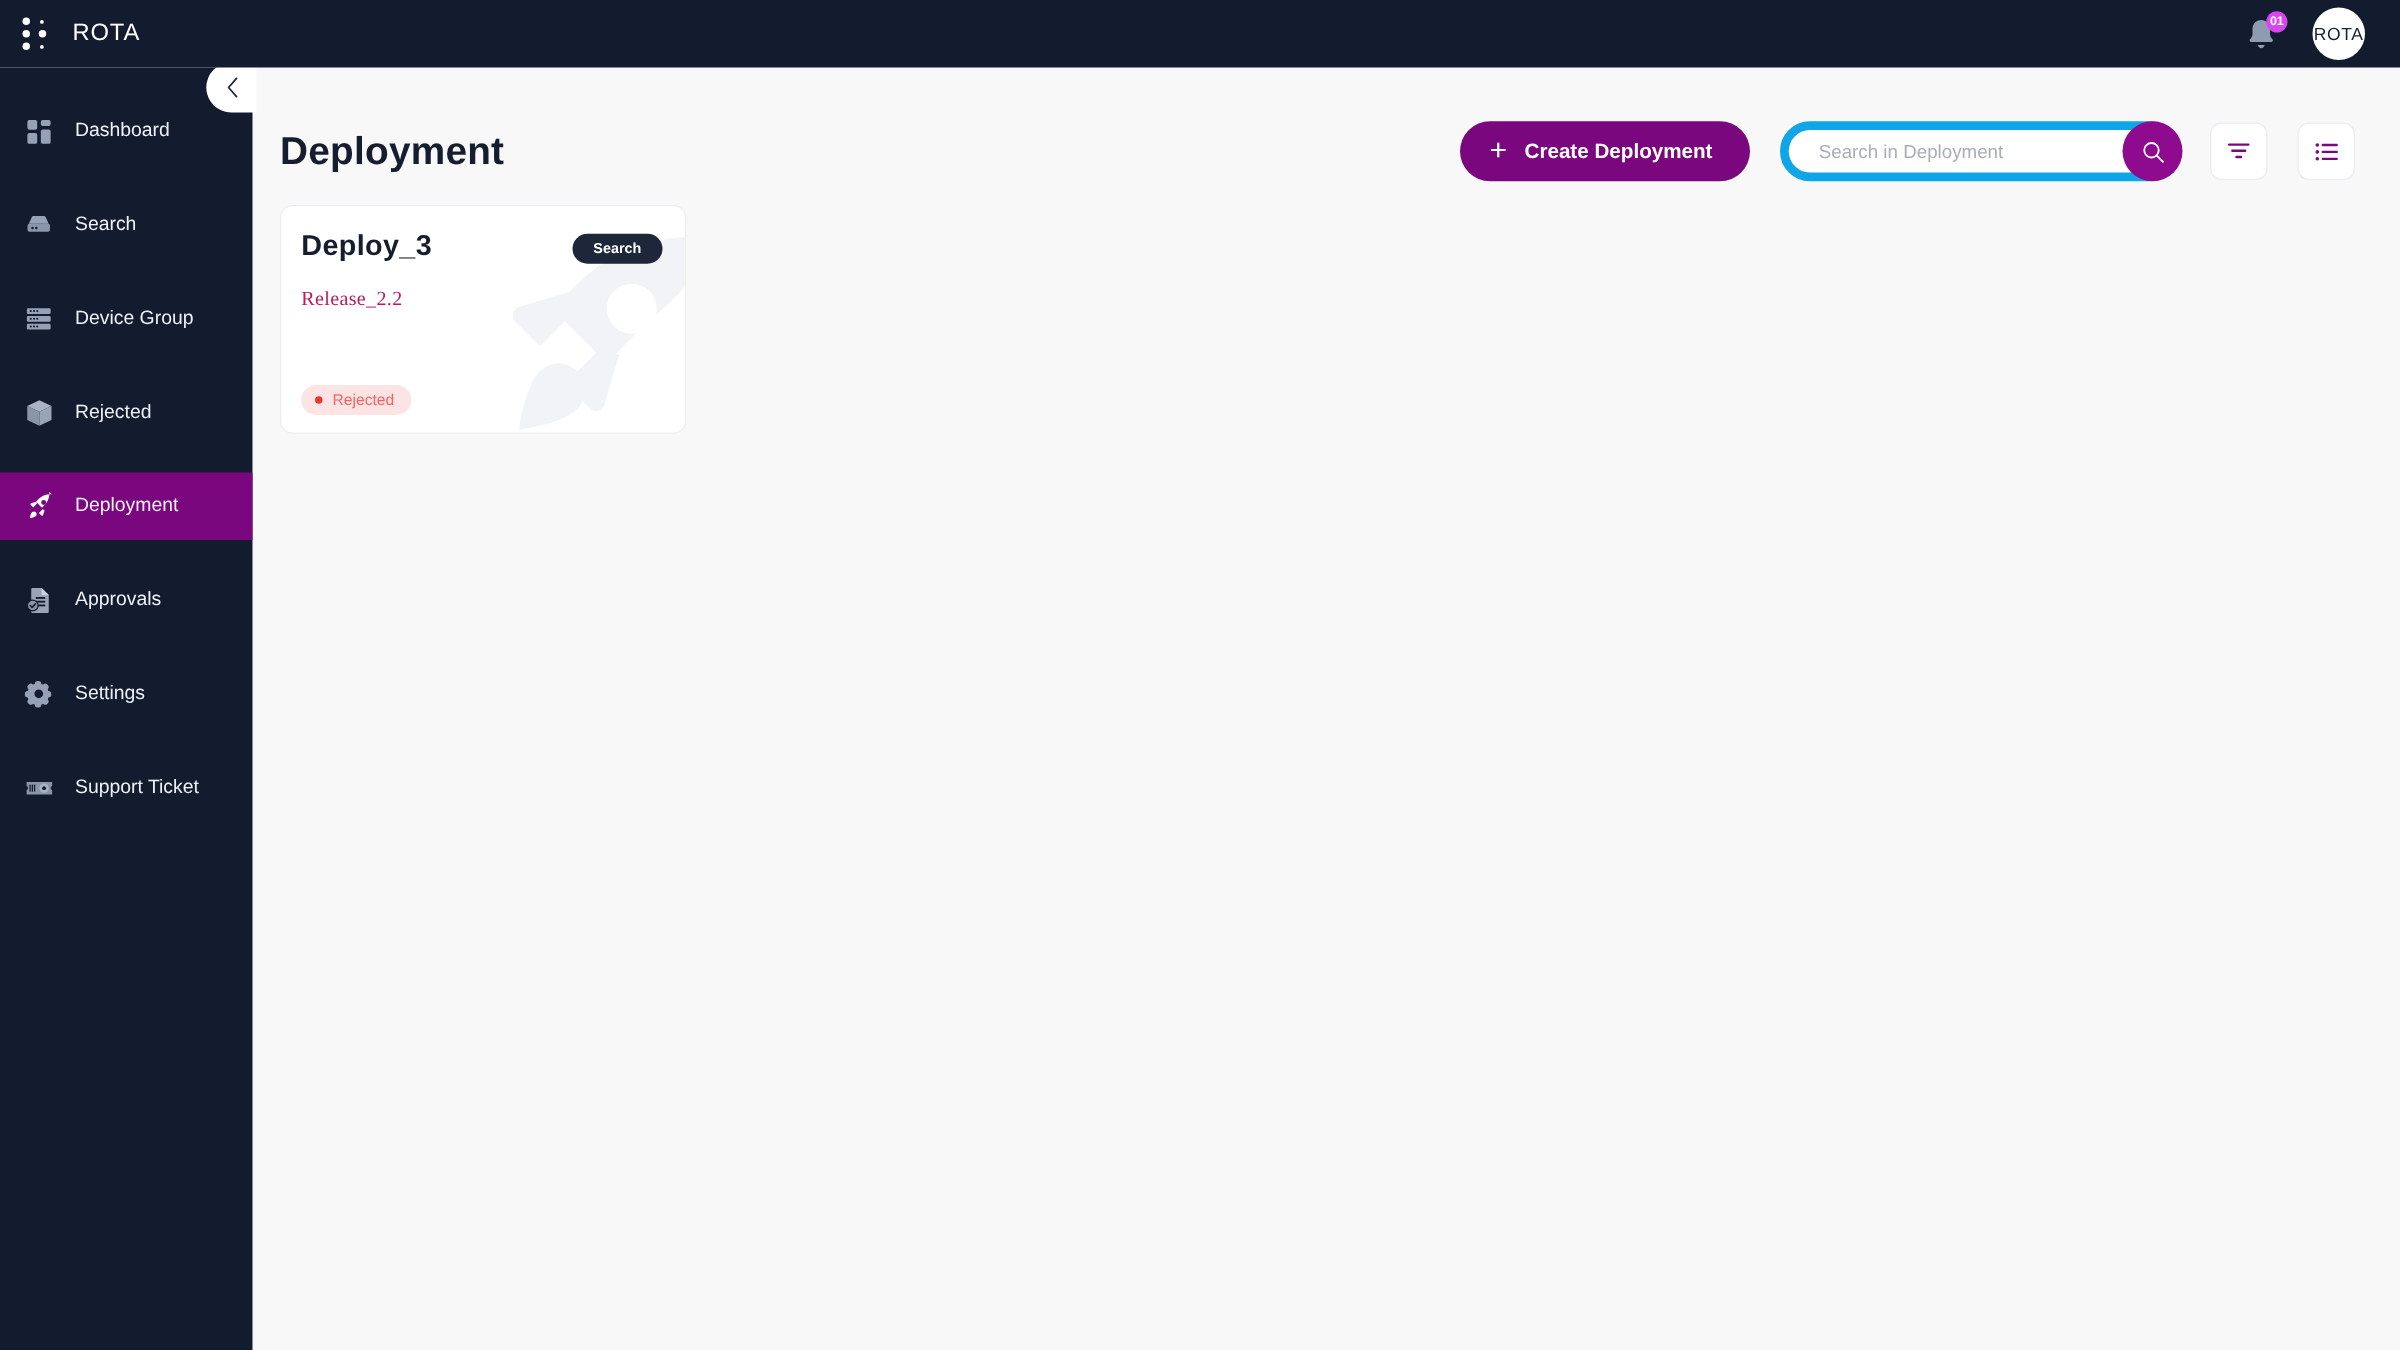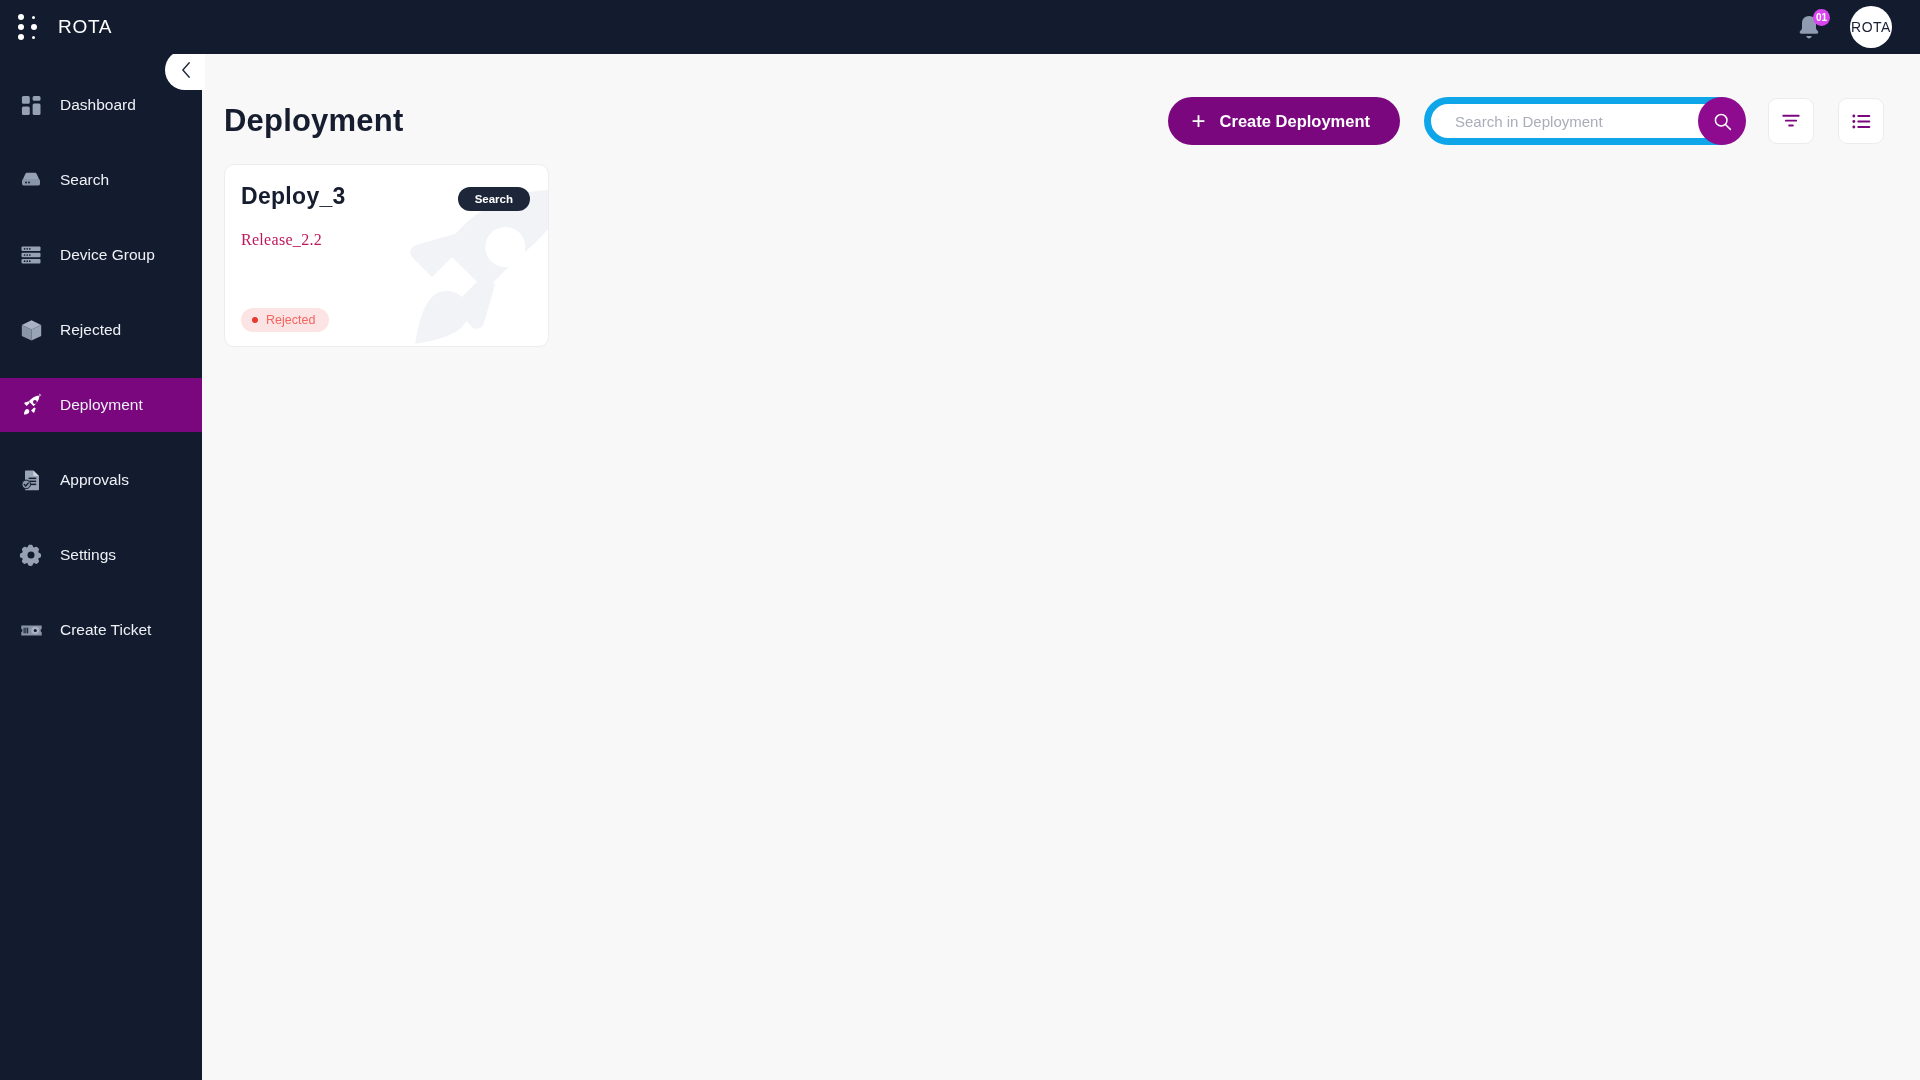--- a/index.html
+++ b/index.html
@@ -320,21 +320,21 @@
     <span class="nav-icon">
       <svg width="25" height="25" viewBox="0 0 24 24">
         <path d="M2.2 7.2h19.6v3.2a1.7 1.7 0 0 0 0 3.2v3.2H2.2v-3.2a1.7 1.7 0 0 0 0-3.2z" fill="#8a95aa"></path>
         <rect x="4.4" y="9.3" width="1" height="5.4" fill="#131c2e"></rect>
         <rect x="6.1" y="9.3" width="1" height="5.4" fill="#131c2e"></rect>
         <rect x="7.8" y="9.3" width="1" height="5.4" fill="#131c2e"></rect>
         <circle cx="15.6" cy="12" r="3.6" fill="#aab3c4"></circle>
         <circle cx="15.6" cy="12" r="1.5" fill="#131c2e"></circle>
       </svg>
     </span>
-    <span class="nav-label">Create Ticket</span>
+    <span class="nav-label">Support Ticket</span>
   </div>
 </div>
 
 <div class="collapse-tab">
   <svg width="15" height="20" viewBox="0 0 16 22">
     <path d="M11 3 4 11l7 8" stroke="#1d2739" stroke-width="1.5" fill="none" stroke-linecap="round" stroke-linejoin="round"></path>
   </svg>
 </div>
 
 <div class="main">

